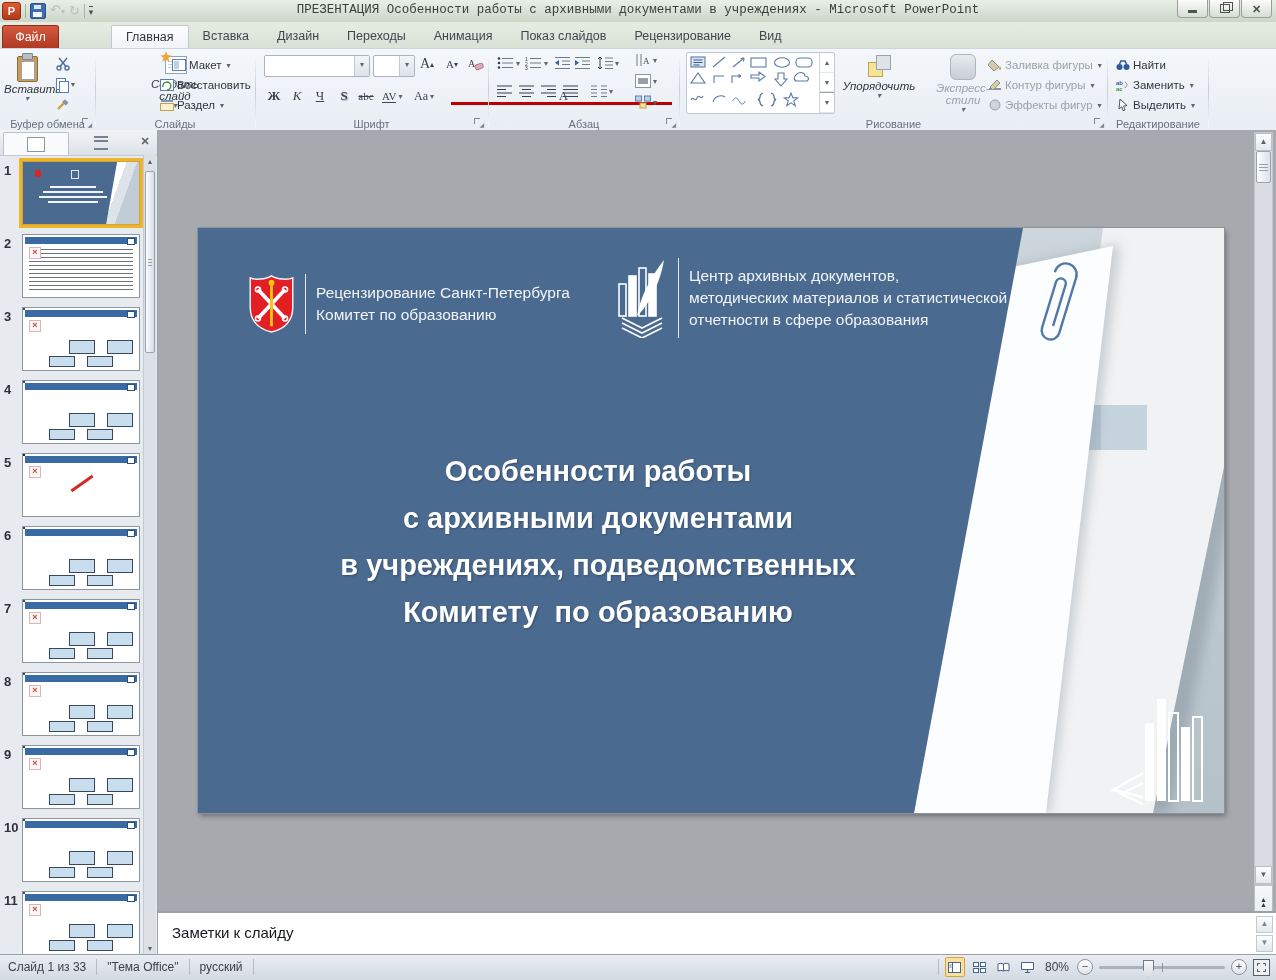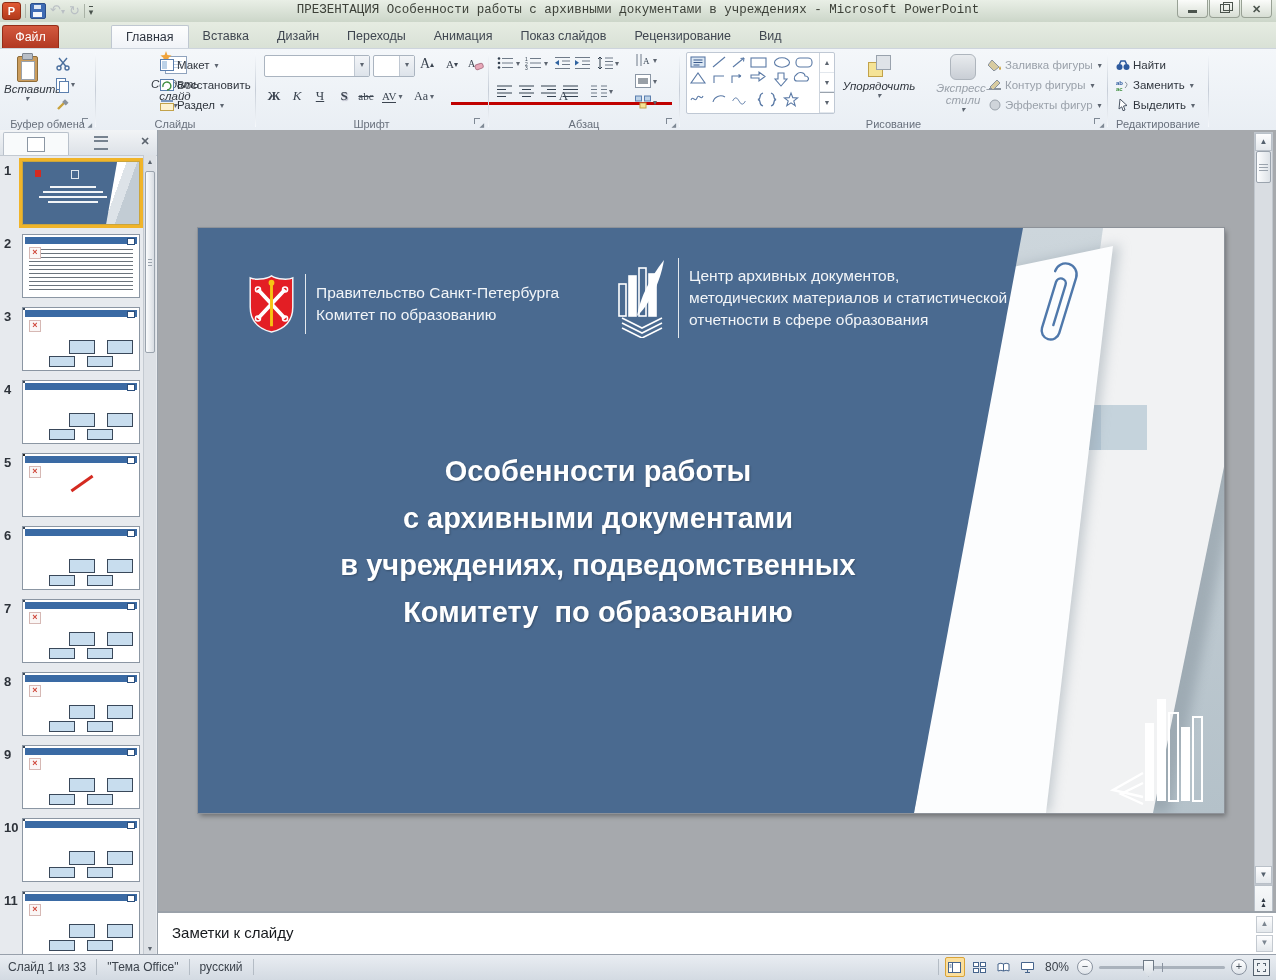--- a/index.html
+++ b/index.html
@@ -264,21 +264,21 @@
       <div class="bigbtn" style="left:4px;width:54px;margin-left:48px;">
         <div class="newslideicon">
             <div class="pg"></div>
             <div class="ln"></div>
           <svg width="12" height="12" style="position:absolute;left:-2px;top:-3px;" viewBox="0 0 12 12">
               <path d="M6,0 L7.4,4 L11.6,4.4 L8.4,7 L9.6,11 L6,8.7 L2.4,11 L3.6,7 L0.4,4.4 L4.6,4 Z" fill="#f0a43c"></path>
             </svg>
         </div>
         <span class="blabel">Создать слайд</span><span class="ddonly"></span>
       </div>
-      <div class="sbtn dd" style="left:64px;top:6px;text-align:center;">
+      <div class="sbtn dd" style="left:76px;top:6px;text-align:center;">
         <svg class="miniicon" viewBox="0 0 14 12">
             <rect x="0.5" y="0.5" width="13" height="11" fill="#fff" stroke="#5b7fae"></rect>
             <rect x="2" y="2" width="5" height="8" fill="#bcd2e8"></rect>
           </svg>
         <span>Макет</span>
       </div>
       <div class="sbtn" style="left:64px;top:26px;">
         <svg class="miniicon" viewBox="0 0 14 12">
             <rect x="0.5" y="0.5" width="13" height="11" fill="#fff" stroke="#5b7fae"></rect>
             <path d="M3,8 a4,4 0 1 1 4,3" fill="none" stroke="#3f8f3f" stroke-width="1.4"></path>
@@ -723,21 +723,21 @@
             <path d="M10,16 L38,46 M38,16 L10,46" stroke="#fff" stroke-width="4"></path>
             <circle cx="10" cy="16" r="2.6" fill="none" stroke="#fff" stroke-width="1.6"></circle>
             <circle cx="38" cy="16" r="2.6" fill="none" stroke="#fff" stroke-width="1.6"></circle>
             <circle cx="10" cy="46" r="2.6" fill="none" stroke="#fff" stroke-width="1.6"></circle>
             <circle cx="38" cy="46" r="2.6" fill="none" stroke="#fff" stroke-width="1.6"></circle>
             <line x1="24" y1="8" x2="24" y2="54" stroke="#f6c514" stroke-width="3"></line>
             <circle cx="24" cy="9" r="3" fill="#f6c514"></circle>
           </svg>
           <div class="vline"></div>
           <div class="govtext">
-            <div>Правительство Санкт-Петербурга</div>
+            <div>Рецензирование Санкт-Петербурга</div>
             <div>Комитет по образованию</div>
           </div>
         </div>
 
         <div class="centerblock">
           <svg width="52" height="80" viewBox="0 0 52 80">
             <g stroke="#fff" stroke-width="1.6" fill="none">
               <rect x="3" y="26" width="7" height="32"></rect>
               <rect x="13" y="18" width="7" height="40" fill="#fff"></rect>
               <rect x="23" y="10" width="7" height="48"></rect>

